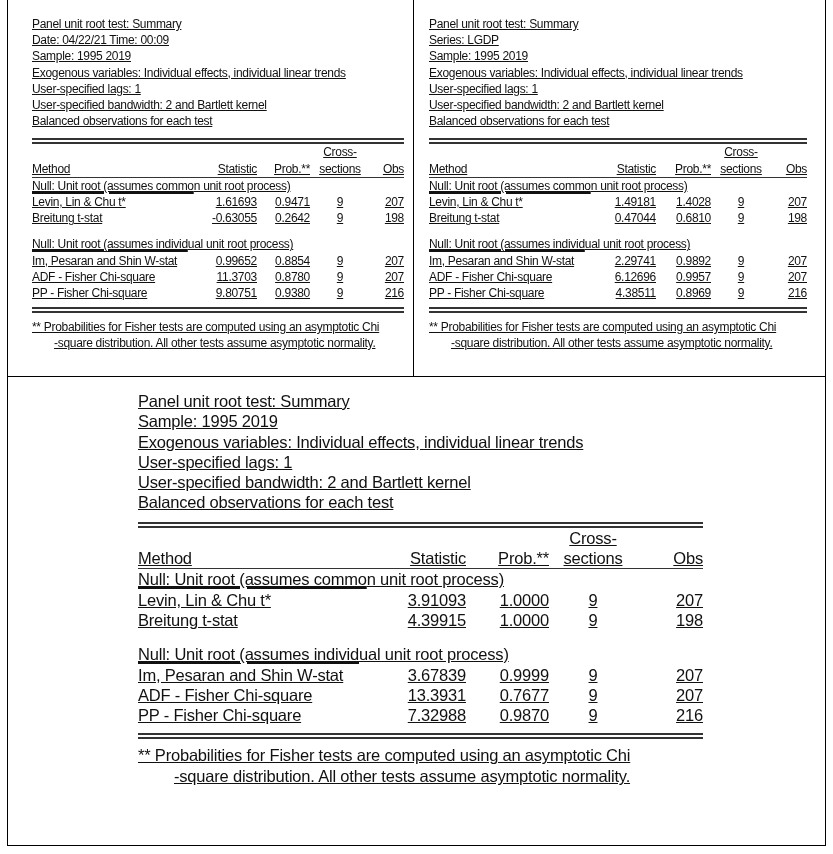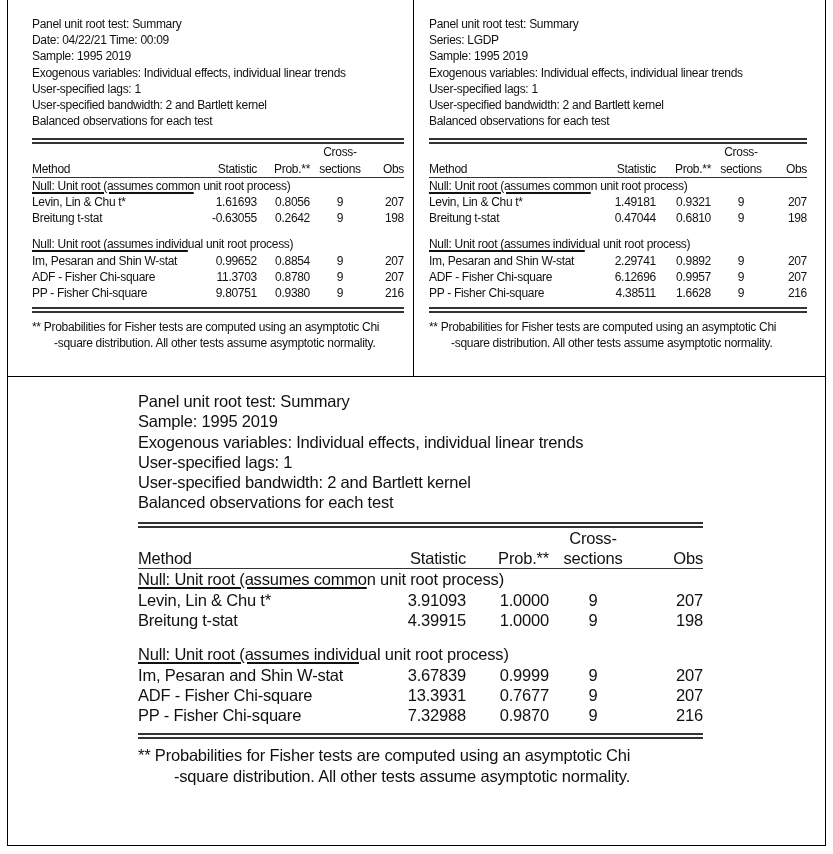--- a/index.html
+++ b/index.html
@@ -3,21 +3,21 @@
 <meta charset="utf-8">
 <style>
   html, body { margin: 0; padding: 0; background: #ffffff; }
   body { width: 833px; height: 854px; position: relative; overflow: hidden;
          font-family: "Liberation Sans", sans-serif; color: #111; }
   .frame { position: absolute; border: 1px solid #000; box-sizing: border-box; background: #fff; }
   #panel-lrer { left: 7px; top: 0px; width: 407px; height: 377px; border-top: none; border-right: 1px solid #000; }
   #panel-lgdp { left: 413px; top: 0px; width: 413px; height: 377px; border-top: none; }
   #panel-lnot { left: 7px; top: 376px; width: 819px; height: 470px; }
 
-  .content { position: absolute; }
+  .content { position: absolute; text-decoration: underline; }
   .small { font-size: 12px; letter-spacing: -0.3px; }
   .large { font-size: 16.5px; letter-spacing: -0.2px; }
 
   #panel-lrer .content { left: 24px; top: 16px; width: 372px; }
   #panel-lgdp .content { left: 15px; top: 16px; width: 378px; }
   #panel-lnot .content { left: 130px; top: 14px; width: 565px; }
 
   .hdr-line { white-space: nowrap; }
   .small .hdr-line { height: 16.2px; line-height: 16.2px; }
   .large .hdr-line { height: 20.3px; line-height: 20.3px; }
@@ -90,21 +90,21 @@
         </tr>
       </thead>
       <tbody class="common-body">
         <tr>
           <td colspan="5" class="c-method"><span class="uline-part">Null: Unit root (assumes commo</span><span>n unit root process)</span></td>
         </tr>
 
   <tr>
     <td class="c-method">Levin, Lin &amp; Chu t*</td>
     <td class="c-stat">1.61693</td>
-    <td class="c-prob">0.8056</td>
+    <td class="c-prob">0.9471</td>
     <td class="c-cs">9</td>
     <td class="c-obs">207</td>
   </tr>
 
   <tr>
     <td class="c-method">Breitung t-stat</td>
     <td class="c-stat">-0.63055</td>
     <td class="c-prob">0.2642</td>
     <td class="c-cs">9</td>
     <td class="c-obs">198</td>
@@ -187,21 +187,21 @@
         </tr>
       </thead>
       <tbody class="common-body">
         <tr>
           <td colspan="5" class="c-method"><span class="uline-part">Null: Unit root (assumes commo</span><span>n unit root process)</span></td>
         </tr>
 
   <tr>
     <td class="c-method">Levin, Lin &amp; Chu t*</td>
     <td class="c-stat">1.49181</td>
-    <td class="c-prob">0.9321</td>
+    <td class="c-prob">1.4028</td>
     <td class="c-cs">9</td>
     <td class="c-obs">207</td>
   </tr>
 
   <tr>
     <td class="c-method">Breitung t-stat</td>
     <td class="c-stat">0.47044</td>
     <td class="c-prob">0.6810</td>
     <td class="c-cs">9</td>
     <td class="c-obs">198</td>
@@ -227,21 +227,21 @@
     <td class="c-method">ADF - Fisher Chi-square</td>
     <td class="c-stat">6.12696</td>
     <td class="c-prob">0.9957</td>
     <td class="c-cs">9</td>
     <td class="c-obs">207</td>
   </tr>
 
   <tr>
     <td class="c-method">PP - Fisher Chi-square</td>
     <td class="c-stat">4.38511</td>
-    <td class="c-prob">1.6628</td>
+    <td class="c-prob">0.8969</td>
     <td class="c-cs">9</td>
     <td class="c-obs">216</td>
   </tr>
 </tbody>
     </table>
     <div class="bottom-dbl"></div>
     <div class="note">
       <div>** Probabilities for Fisher tests are computed using an asymptotic Chi</div>
       <div class="l2">-square distribution. All other tests assume asymptotic normality.</div>
     </div>

